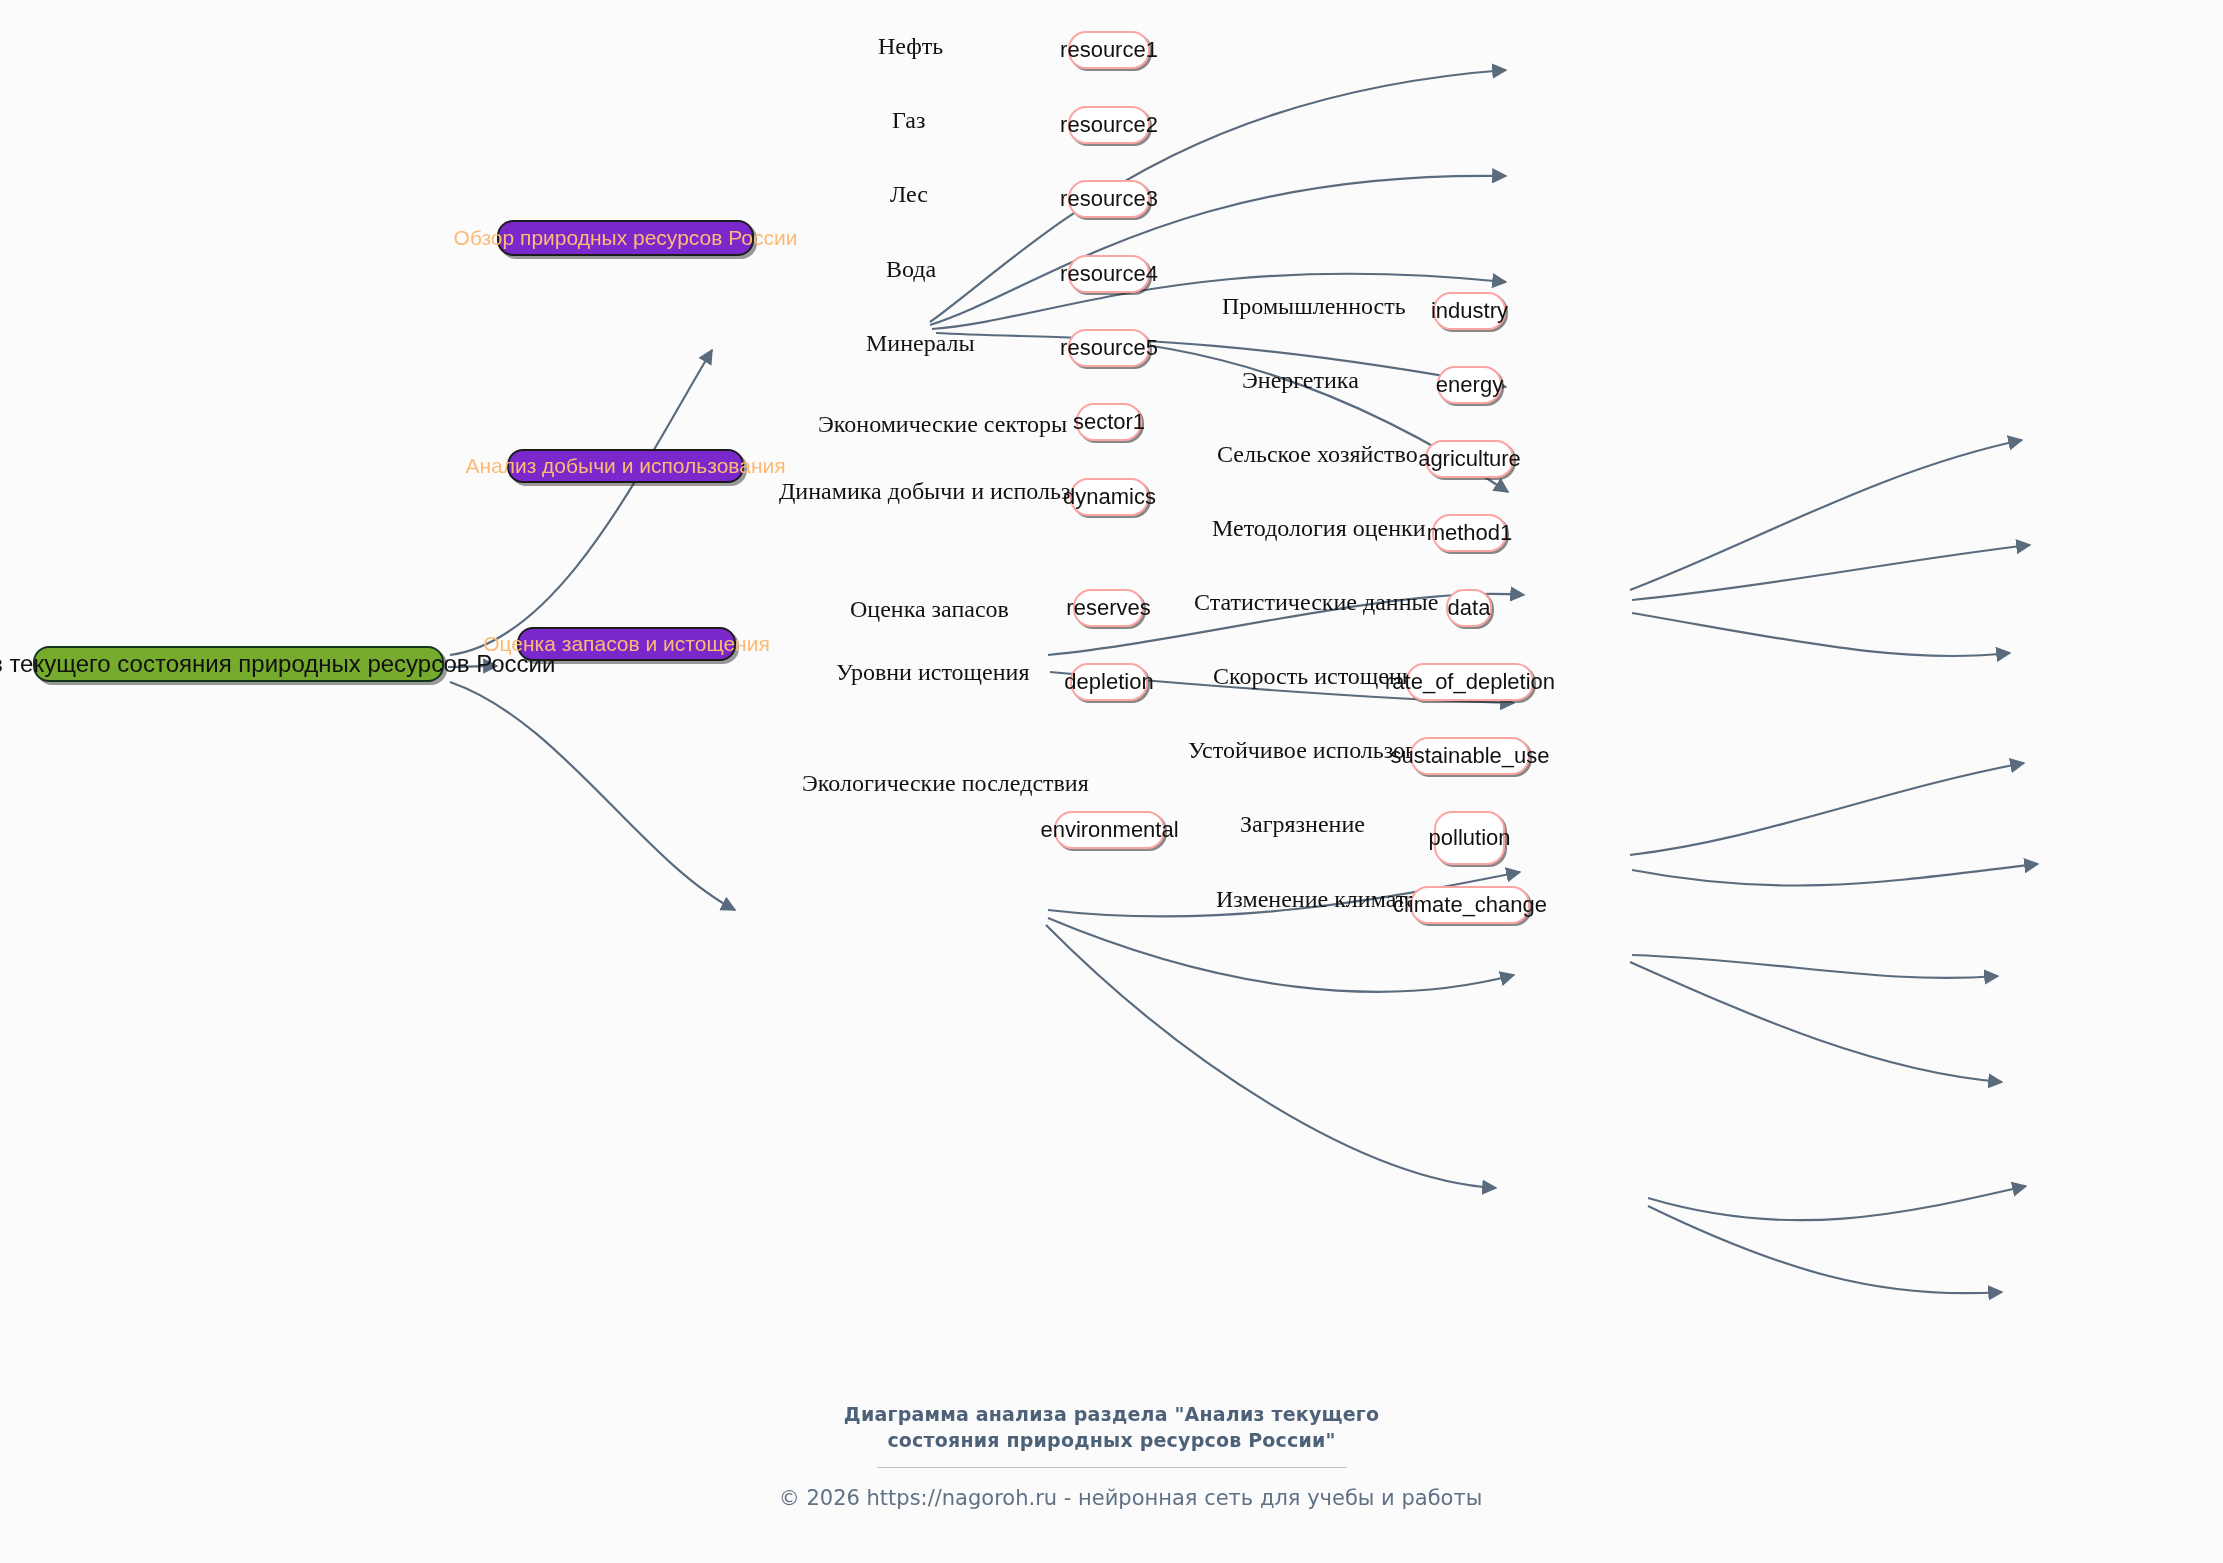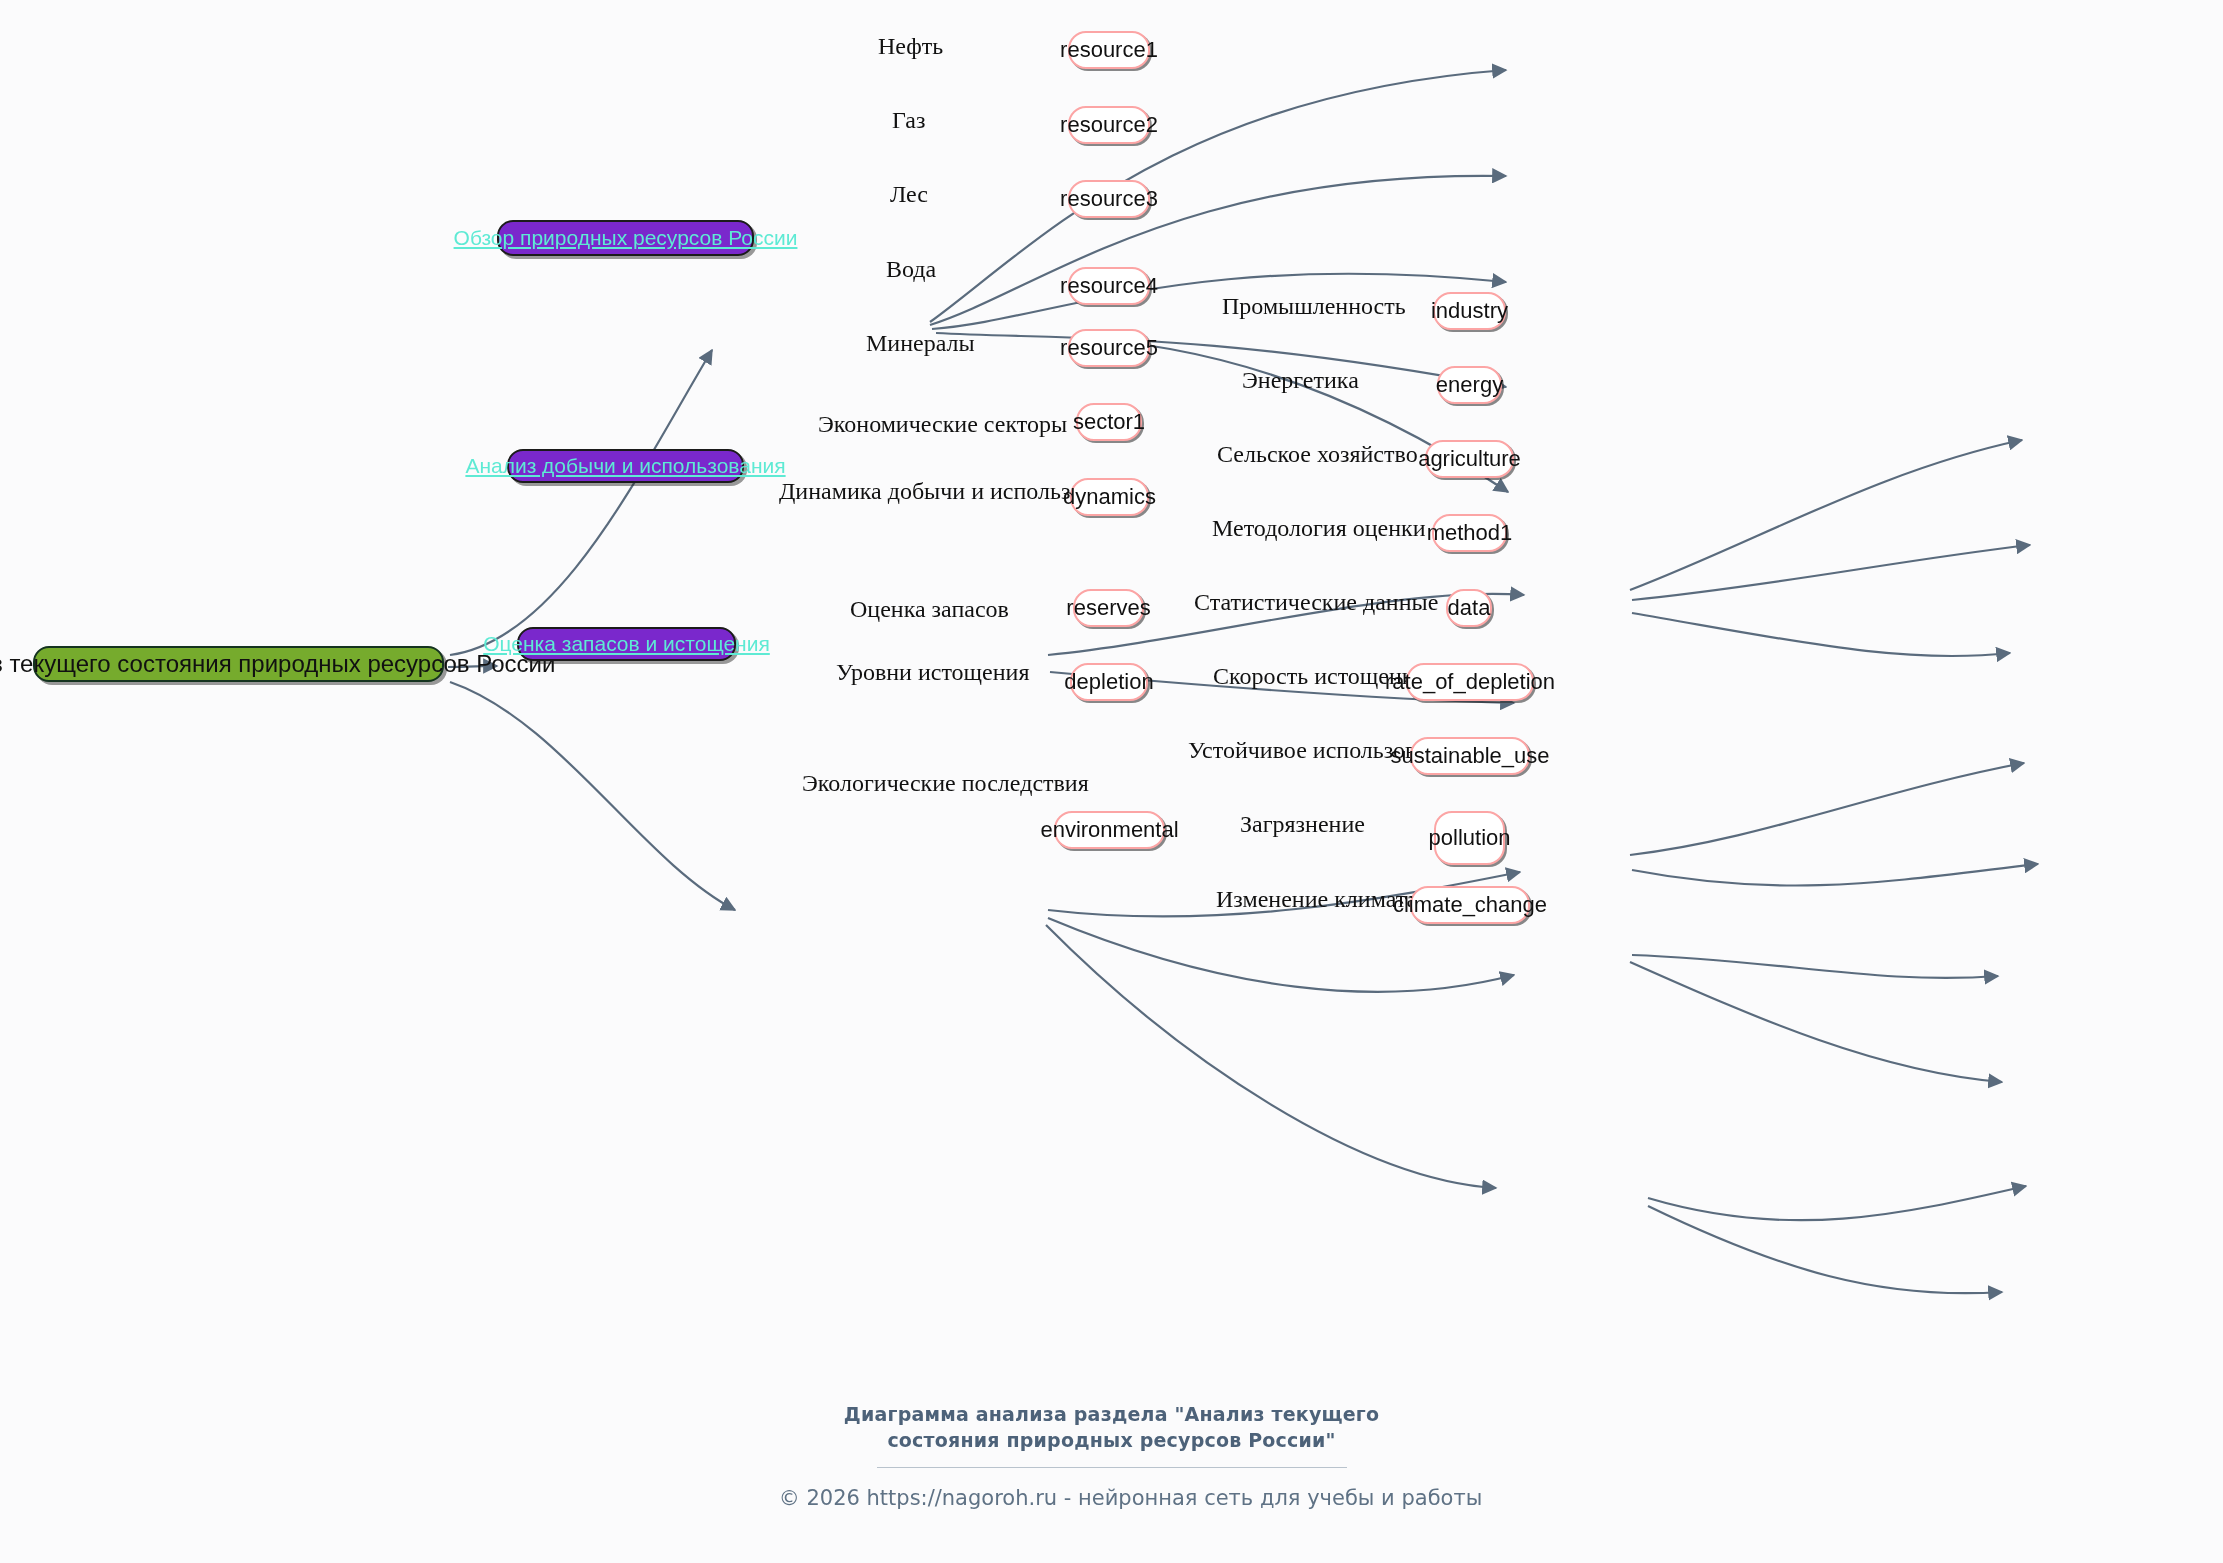--- a/index.html
+++ b/index.html
@@ -43,23 +43,22 @@
     border-color: #14331f;
     border-radius: 16px;
     font-size: 24px;
     box-shadow: 3px 3px 0 rgba(30,30,30,0.45);
   }
   .node.branch {
     background: #7a28cc;
     border-color: #1b1b1b;
     border-radius: 16px;
     font-size: 21px;
-    color: #5eead4;
+    color: #fdba74;
     box-shadow: 3px 3px 0 rgba(30,30,30,0.45);
-    text-decoration: underline;
   }
   .node.leaf {
     font-size: 22px;
     border-radius: 18px;
     border-width: 2px;
   }
   .edge-label {
     position: absolute;
     font-family: "Liberation Serif", serif;
     font-size: 24px;
@@ -157,21 +156,21 @@
 
   <div class="node leaf" style="left:1068px; top:31px; width:82px; height:38px;">
     <span>resource1</span>
   </div>
   <div class="node leaf" style="left:1068px; top:106px; width:82px; height:38px;">
     <span>resource2</span>
   </div>
   <div class="node leaf" style="left:1068px; top:180px; width:82px; height:38px;">
     <span>resource3</span>
   </div>
-  <div class="node leaf" style="left:1068px; top:255px; width:82px; height:38px;margin-top:12px;">
+  <div class="node leaf" style="left:1068px; top:255px; width:82px; height:38px;">
     <span>resource4</span>
   </div>
   <div class="node leaf" style="left:1068px; top:329px; width:82px; height:38px;">
     <span>resource5</span>
   </div>
   <div class="node leaf" style="left:1076px; top:403px; width:66px; height:38px;">
     <span>sector1</span>
   </div>
   <div class="node leaf" style="left:1433px; top:292px; width:73px; height:38px;">
     <span>industry</span>

